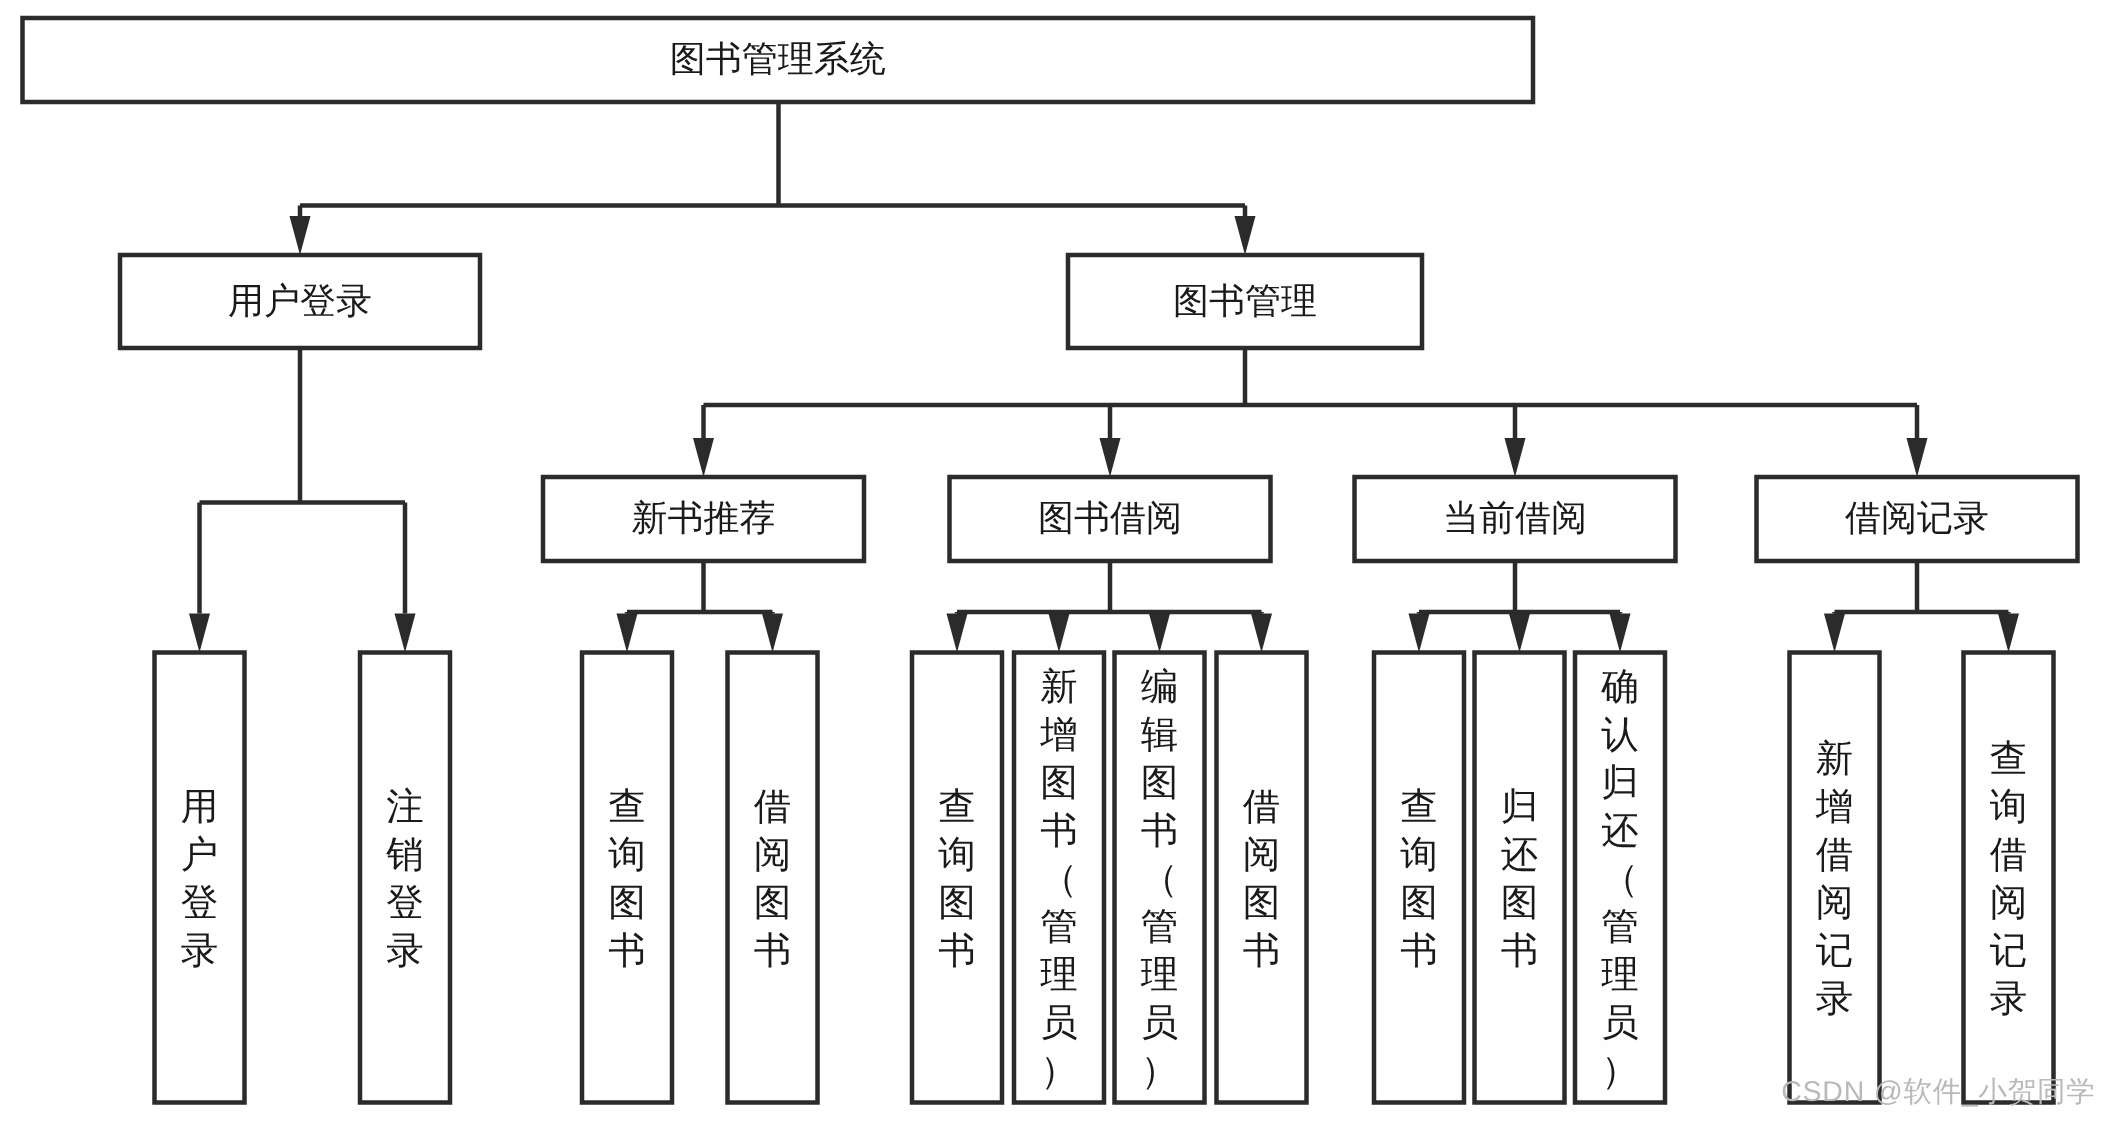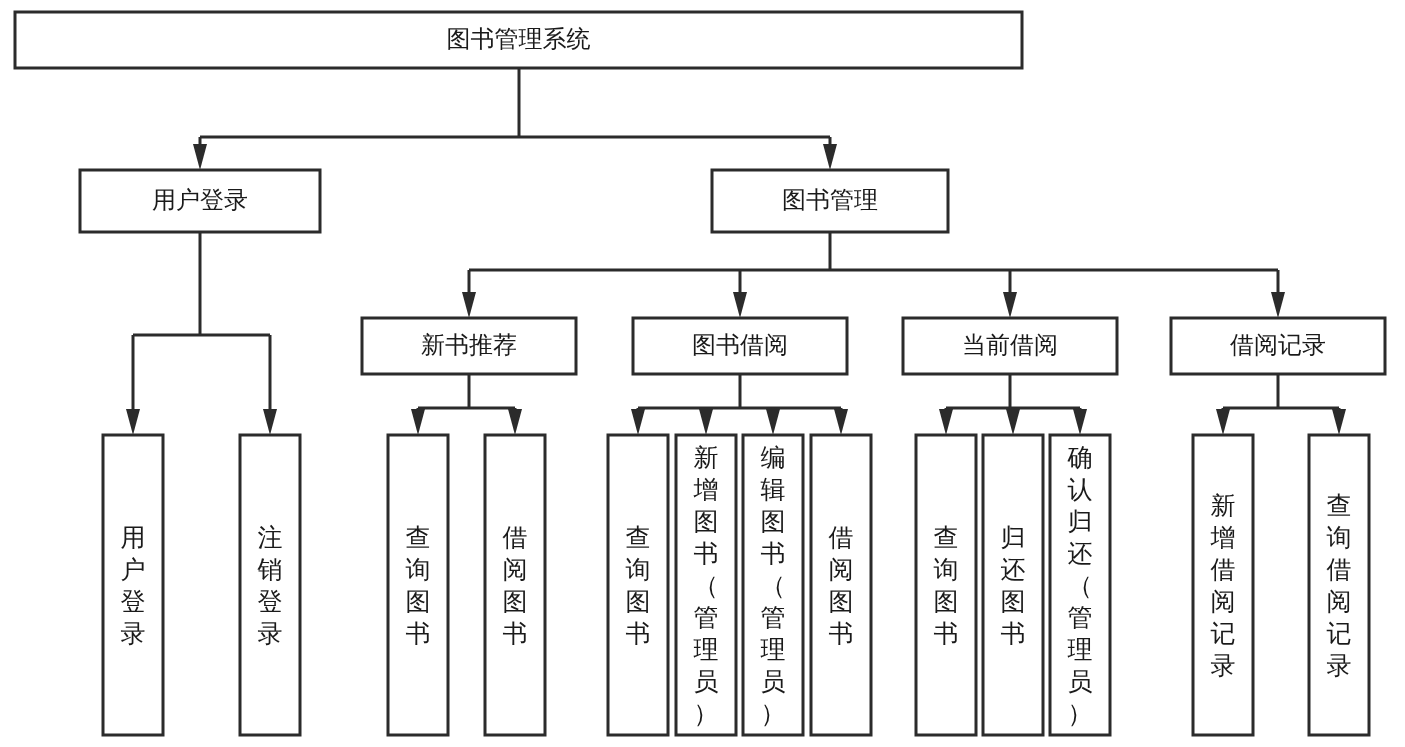--- a/index.html
+++ b/index.html
@@ -203,13 +203,14 @@
           <rect x="1193" y="435" width="60" height="300" class="node-box"></rect>
           <text x="1223" y="0" class="node-label-v"><tspan x="1223" y="513.96">新</tspan><tspan x="1223" y="545.96">增</tspan><tspan x="1223" y="577.96">借</tspan><tspan x="1223" y="609.96">阅</tspan><tspan x="1223" y="641.96">记</tspan><tspan x="1223" y="673.96">录</tspan></text>
         </g>
         <g>
           <rect x="1309" y="435" width="60" height="300" class="node-box"></rect>
           <text x="1339" y="0" class="node-label-v"><tspan x="1339" y="513.96">查</tspan><tspan x="1339" y="545.96">询</tspan><tspan x="1339" y="577.96">借</tspan><tspan x="1339" y="609.96">阅</tspan><tspan x="1339" y="641.96">记</tspan><tspan x="1339" y="673.96">录</tspan></text>
         </g>
       </g>
     </svg>
 
+  <div class="watermark">CSDN @软件_小贺同学</div>
 </div>
 
 </body></html>

